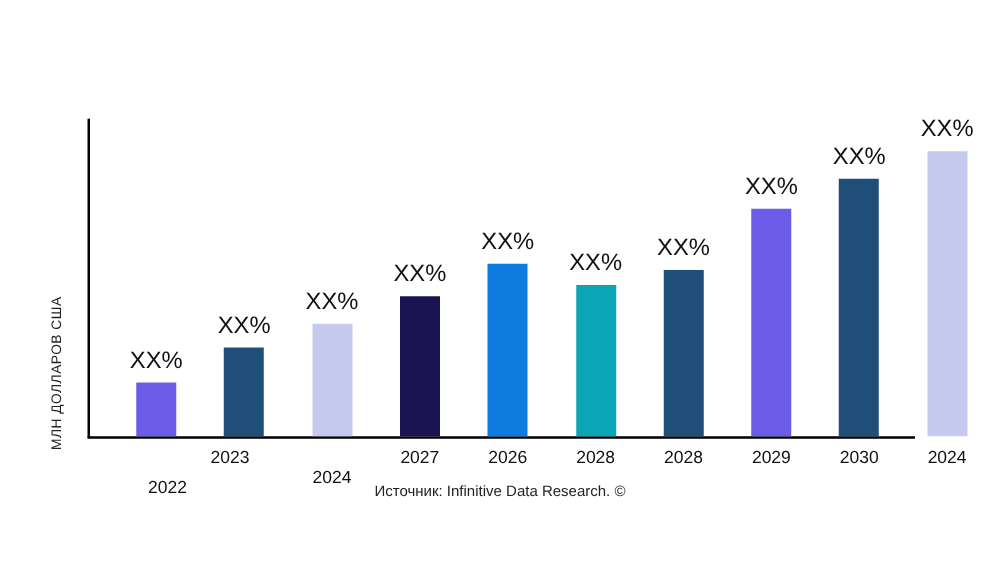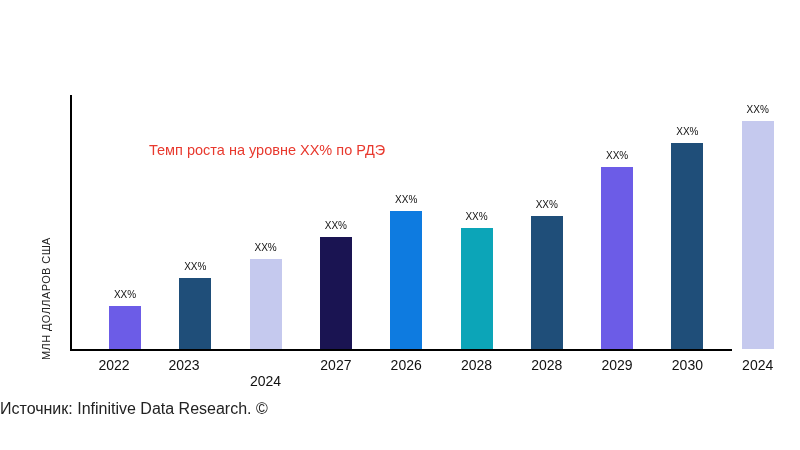--- a/index.html
+++ b/index.html
@@ -73,62 +73,62 @@
   }
   .bar {
     width:32px;
     display:block;
   }
   .bar-value {
     position:absolute;
     left:-12px;
     width:56px;
     text-align:center;
-    font-size:10px;
+    font-size:19px;
     color:#111111;
     white-space:nowrap;
   }
   .tick-label {
     position:absolute;
     top:357px;
     width:64px;
     margin-left:-16px;
     text-align:center;
     font-size:14px;
     color:#111111;
   }
 
   .source-note {
     position:absolute;
-    left:0; right:0; top:400px;
-    font-size:16px;
+    left:0; right:0; top:386px;
+    text-align:center;
+    font-size:12px;
     color:#222222;
   }
 </style>
 </head>
 <body>
 
 <div id="chart-root">
 
 
   <div class="y-axis-label-wrap">
     <div class="y-axis-label">МЛН ДОЛЛАРОВ США</div>
   </div>
 
   <div class="axis-y-line"></div>
   <div class="axis-x-line"></div>
 
-  <div class="annotation">Темп роста на уровне XX% по РДЭ</div>
 
   <div class="plot" id="plot-area">
       <div class="bar-group" style="left: 109px;">
         <div class="bar-value" style="bottom: 49px;">XX%</div>
         <div class="bar" style="height: 43px; background: rgb(108, 92, 231);"></div>
       </div>
-      <div class="tick-label" style="left: 98px;">2022</div>
+      <div class="tick-label" style="left: 118px; margin-top: 24px;">2022</div>
       <div class="bar-group" style="left: 179.3px;">
         <div class="bar-value" style="bottom: 77px;">XX%</div>
         <div class="bar" style="height: 71px; background: rgb(31, 78, 121);"></div>
       </div>
       <div class="tick-label" style="left: 168px;">2023</div>
       <div class="bar-group" style="left: 249.6px;">
         <div class="bar-value" style="bottom: 96px;">XX%</div>
         <div class="bar" style="height: 90px; background: rgb(197, 201, 238);"></div>
       </div>
       <div class="tick-label" style="left: 249.6px; margin-top: 16px;">2024</div>

